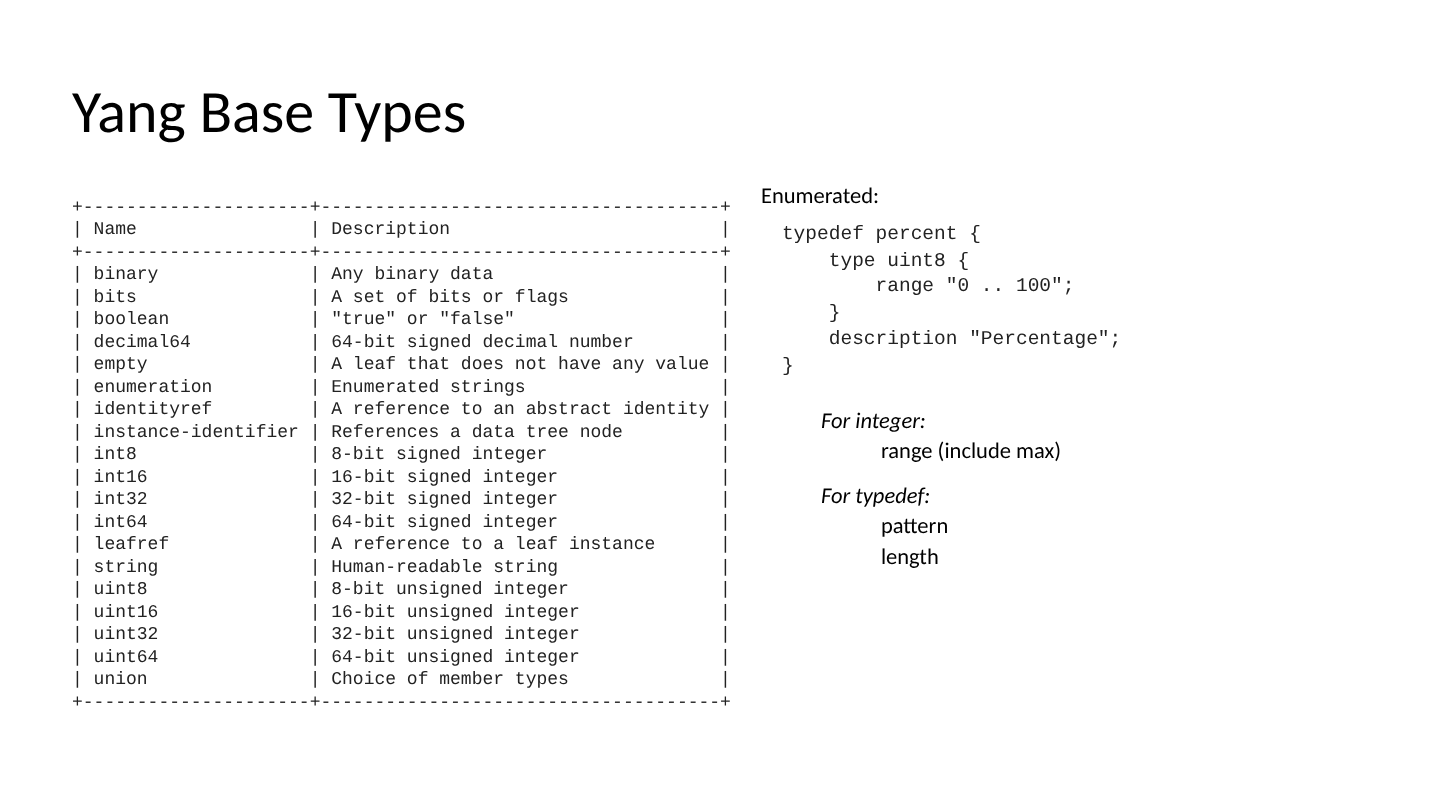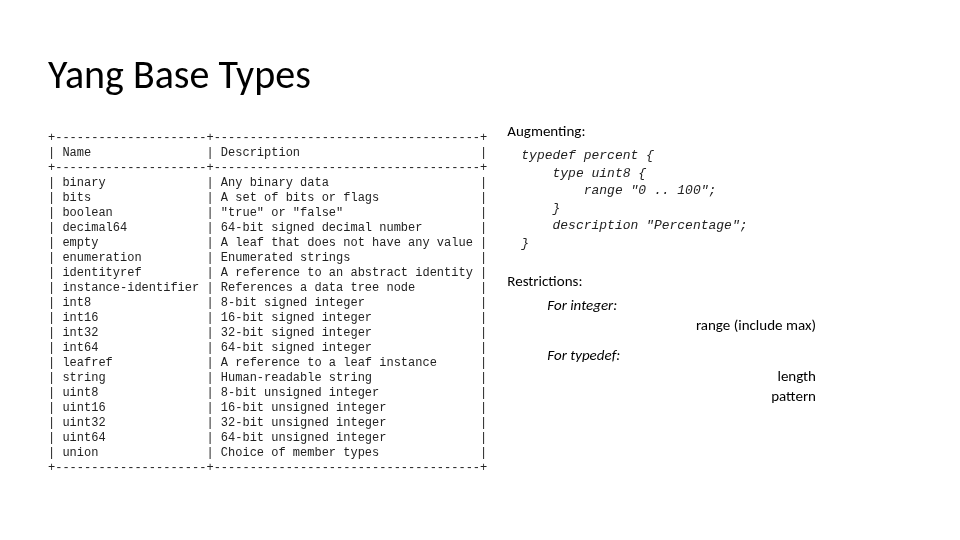--- a/index.html
+++ b/index.html
@@ -46,24 +46,23 @@
     font-size: 15px;
     margin: 2px 0 4px 0;
   }
   .code-block {
     font-family: "Courier New", monospace;
     font-size: 13px;
     line-height: 1.35;
     white-space: pre;
     margin: 6px 0 18px 14px;
     color: #222;
-    font-style: italic;
   }
   .indent1 { padding-left: 40px; font-style: italic; }
-  .indent2 { padding-left: 80px; text-align: right; }
+  .indent2 { padding-left: 80px; }
   .spacer-sm { height: 10px; }
   .spacer-md { height: 16px; }
 </style>
 </head>
 <body>
 
 <div class="slide">
 
   <h1 class="title">Yang Base Types</h1>
 
@@ -88,36 +87,35 @@
 | string              | Human-readable string               |
 | uint8               | 8-bit unsigned integer              |
 | uint16              | 16-bit unsigned integer             |
 | uint32              | 32-bit unsigned integer             |
 | uint64              | 64-bit unsigned integer             |
 | union               | Choice of member types              |
 +---------------------+-------------------------------------+</pre>
 
     <div class="right-col">
 
-      <div class="section-label">Augmenting:</div>
+      <div class="section-label">Enumerated:</div>
       <pre class="code-block">typedef percent {
     type uint8 {
         range "0 .. 100";
     }
     description "Percentage";
 }</pre>
 
-      <div class="section-label">Restrictions:</div>
       <div class="indent1">For integer:</div>
       <div class="indent2">range (include max)</div>
 
       <div class="spacer-sm"></div>
 
       <div class="indent1">For typedef:</div>
+      <div class="indent2">pattern</div>
       <div class="indent2">length</div>
-      <div class="indent2">pattern</div>
 
       <div class="spacer-md"></div>
 
 
     </div>
   </div>
 </div>
 
 </body></html>

